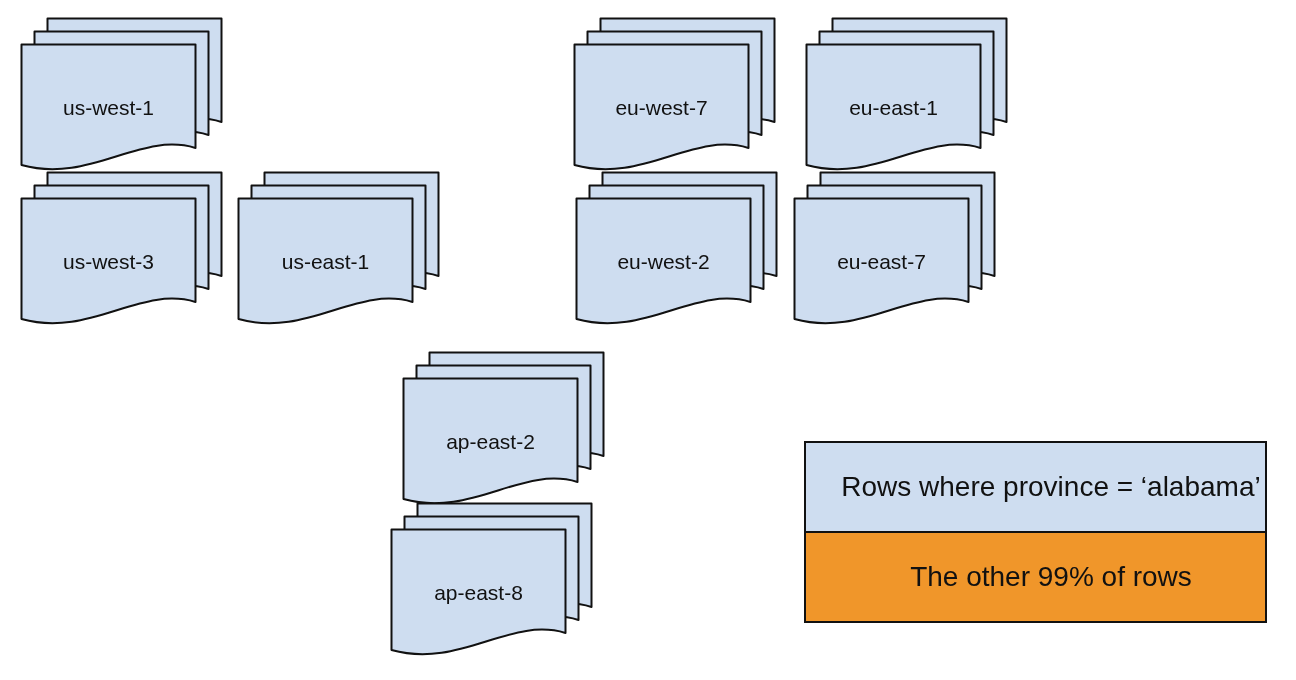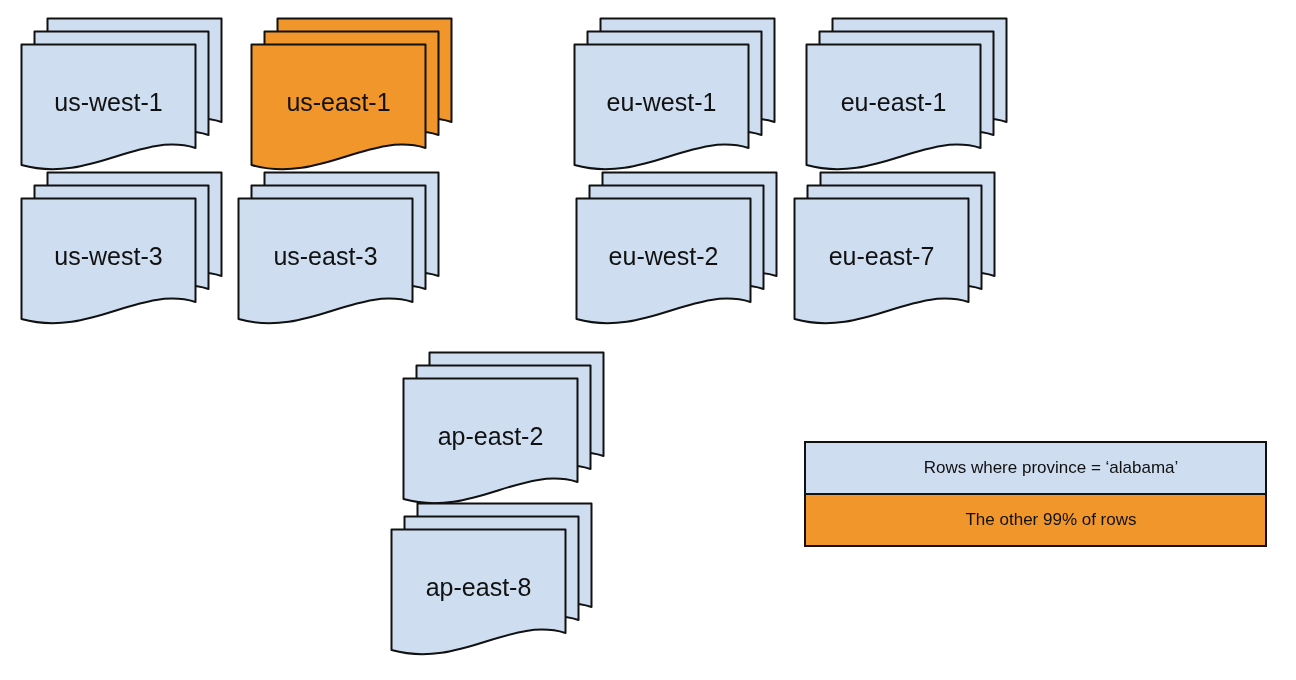--- a/index.html
+++ b/index.html
@@ -32,44 +32,44 @@
     stroke-width: 2;
     stroke-linejoin: round;
     fill: var(--fill, #CEDDF0);
   }
   .doc.d2 { left: 26px; top: 0; }
   .doc.d1 { left: 13px; top: 13px; }
   .doc.d0 { left: 0;    top: 26px; }
   .stack-label {
     position: absolute;
     left: 0;
-    top: 24px;
+    top: 30px;
     width: 177px;
     height: 122px;
     display: flex;
     align-items: center;
     justify-content: center;
-    font-size: 25px;
+    font-size: 21px;
     color: #111111;
     pointer-events: none;
   }
   
   .legend {
     position: absolute;
     left: 804px;
     top: 441px;
     width: 459px;
     border: 2px solid #111111;
   }
   .legend-row {
-    height: 50px;
+    height: 88px;
     display: flex;
     align-items: center;
     justify-content: center;
-    font-size: 17px;
+    font-size: 28px;
     color: #111111;
     padding-left: 31px;
   }
   .legend-row + .legend-row {
     border-top: 2px solid #111111;
     text-align: right;
   }
 </style>
 </head>
 <body>
@@ -88,83 +88,71 @@
       </svg>
     <svg class="doc d1" viewBox="0 0 177 130">
         <use href="#docshape"></use>
       </svg>
     <svg class="doc d0" viewBox="0 0 177 130">
         <use href="#docshape"></use>
       </svg>
     <div class="stack-label">us-west-1</div>
   </div>
 
-  <div class="stack" style="left: 250px; top: 17px; --fill: #F0962A;">
+
+  <div class="stack" style="left: 573px; top: 17px; --fill: #CEDDF0;">
+    <svg class="doc d2" viewBox="0 0 177 130">
+        <use href="#docshape"></use>
+      </svg>
+    <svg class="doc d1" viewBox="0 0 177 130">
+        <use href="#docshape"></use>
+      </svg>
+    <svg class="doc d0" viewBox="0 0 177 130">
+        <use href="#docshape"></use>
+      </svg>
+    <div class="stack-label">eu-west-7</div>
+  </div>
+
+  <div class="stack" style="left: 805px; top: 17px; border-radius: 12px; --fill: #CEDDF0;">
+    <svg class="doc d2" viewBox="0 0 177 130">
+        <use href="#docshape"></use>
+      </svg>
+    <svg class="doc d1" viewBox="0 0 177 130">
+        <use href="#docshape"></use>
+      </svg>
+    <svg class="doc d0" viewBox="0 0 177 130">
+        <use href="#docshape"></use>
+      </svg>
+    <div class="stack-label">eu-east-1</div>
+  </div>
+
+  <div class="stack" style="left: 20px; top: 171px; --fill: #CEDDF0;">
+    <svg class="doc d2" viewBox="0 0 177 130">
+        <use href="#docshape"></use>
+      </svg>
+    <svg class="doc d1" viewBox="0 0 177 130">
+        <use href="#docshape"></use>
+      </svg>
+    <svg class="doc d0" viewBox="0 0 177 130">
+        <use href="#docshape"></use>
+      </svg>
+    <div class="stack-label">us-west-3</div>
+  </div>
+
+  <div class="stack" style="left: 237px; top: 171px; --fill: #CEDDF0;">
     <svg class="doc d2" viewBox="0 0 177 130">
         <use href="#docshape"></use>
       </svg>
     <svg class="doc d1" viewBox="0 0 177 130">
         <use href="#docshape"></use>
       </svg>
     <svg class="doc d0" viewBox="0 0 177 130">
         <use href="#docshape"></use>
       </svg>
     <div class="stack-label">us-east-1</div>
-  </div>
-
-  <div class="stack" style="left: 573px; top: 17px; --fill: #CEDDF0;">
-    <svg class="doc d2" viewBox="0 0 177 130">
-        <use href="#docshape"></use>
-      </svg>
-    <svg class="doc d1" viewBox="0 0 177 130">
-        <use href="#docshape"></use>
-      </svg>
-    <svg class="doc d0" viewBox="0 0 177 130">
-        <use href="#docshape"></use>
-      </svg>
-    <div class="stack-label">eu-west-1</div>
-  </div>
-
-  <div class="stack" style="left: 805px; top: 17px; border-radius: 12px; --fill: #CEDDF0;">
-    <svg class="doc d2" viewBox="0 0 177 130">
-        <use href="#docshape"></use>
-      </svg>
-    <svg class="doc d1" viewBox="0 0 177 130">
-        <use href="#docshape"></use>
-      </svg>
-    <svg class="doc d0" viewBox="0 0 177 130">
-        <use href="#docshape"></use>
-      </svg>
-    <div class="stack-label">eu-east-1</div>
-  </div>
-
-  <div class="stack" style="left: 20px; top: 171px; --fill: #CEDDF0;">
-    <svg class="doc d2" viewBox="0 0 177 130">
-        <use href="#docshape"></use>
-      </svg>
-    <svg class="doc d1" viewBox="0 0 177 130">
-        <use href="#docshape"></use>
-      </svg>
-    <svg class="doc d0" viewBox="0 0 177 130">
-        <use href="#docshape"></use>
-      </svg>
-    <div class="stack-label">us-west-3</div>
-  </div>
-
-  <div class="stack" style="left: 237px; top: 171px; --fill: #CEDDF0;">
-    <svg class="doc d2" viewBox="0 0 177 130">
-        <use href="#docshape"></use>
-      </svg>
-    <svg class="doc d1" viewBox="0 0 177 130">
-        <use href="#docshape"></use>
-      </svg>
-    <svg class="doc d0" viewBox="0 0 177 130">
-        <use href="#docshape"></use>
-      </svg>
-    <div class="stack-label">us-east-3</div>
   </div>
 
   <div class="stack" style="left: 575px; top: 171px; --fill: #CEDDF0;">
     <svg class="doc d2" viewBox="0 0 177 130">
         <use href="#docshape"></use>
       </svg>
     <svg class="doc d1" viewBox="0 0 177 130">
         <use href="#docshape"></use>
       </svg>
     <svg class="doc d0" viewBox="0 0 177 130">

